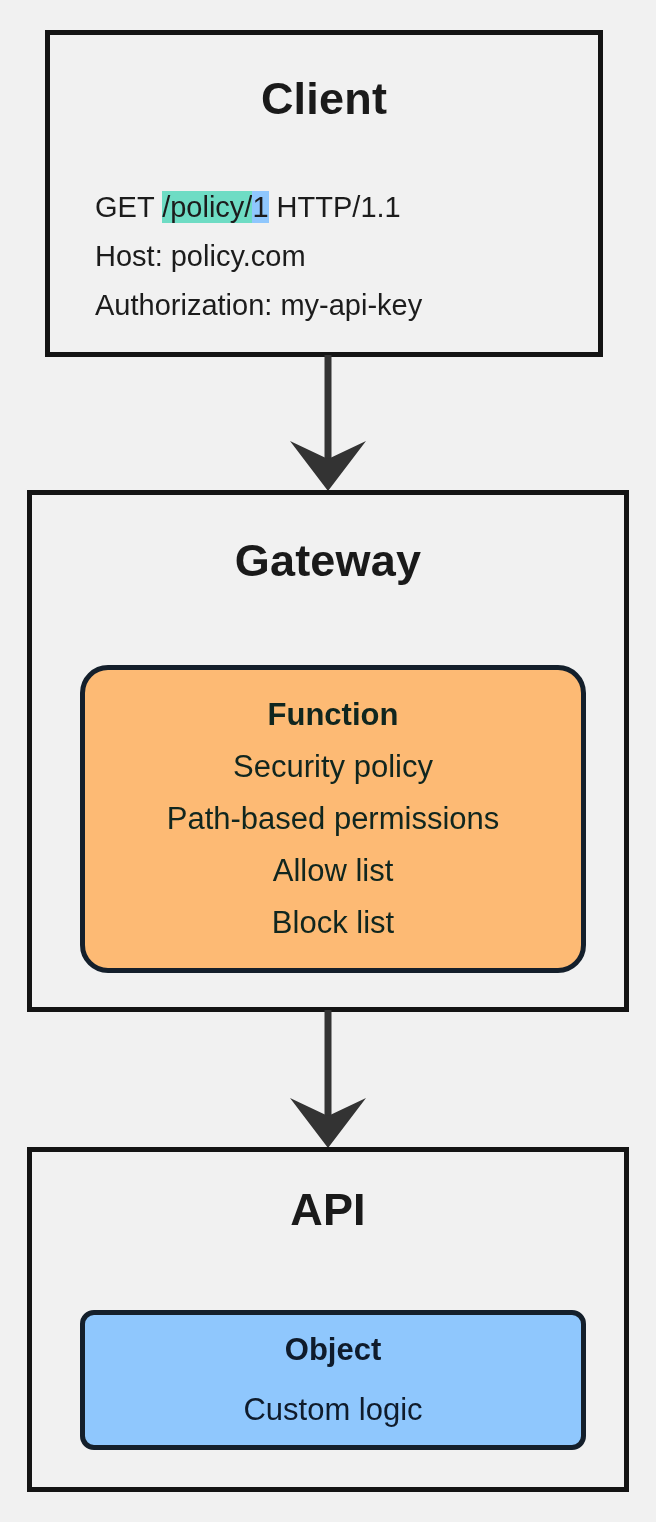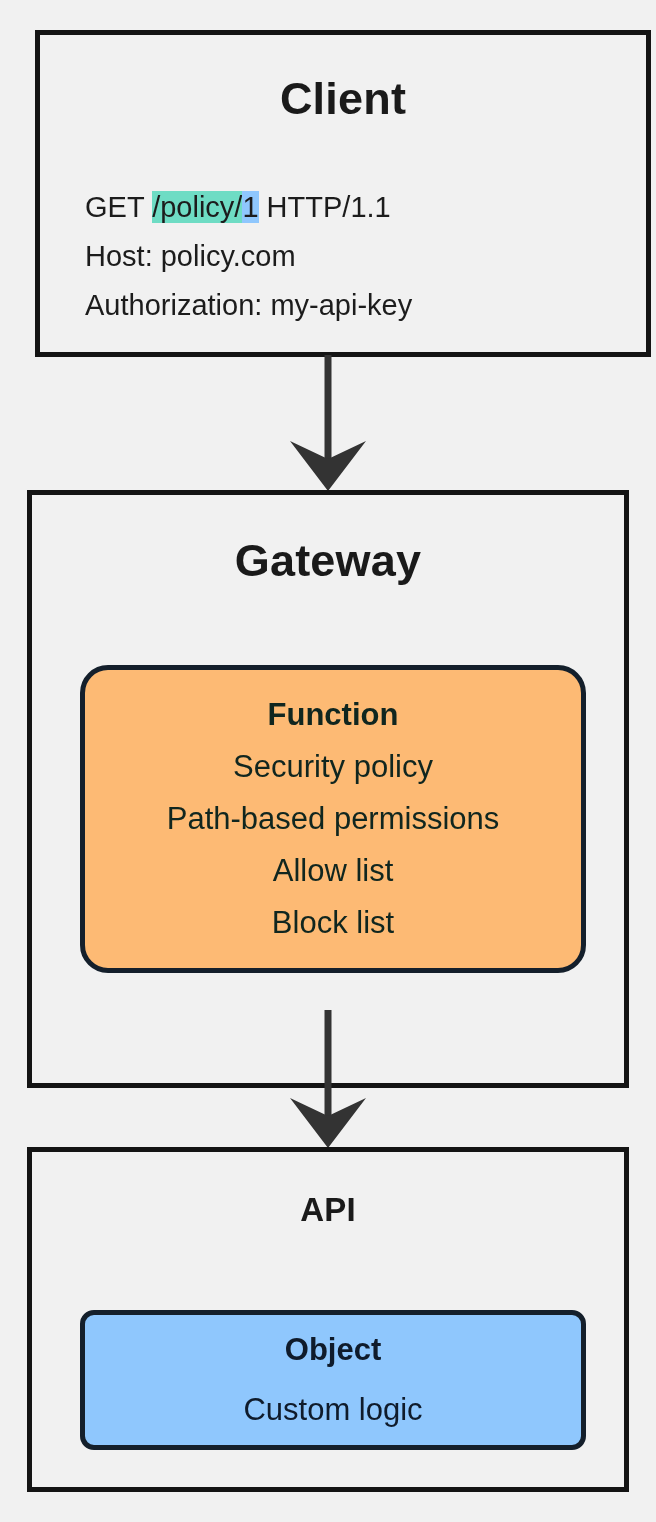--- a/index.html
+++ b/index.html
@@ -35,23 +35,23 @@
     left: 0;
     right: 0;
     text-align: center;
     font-weight: bold;
     color: #1a1a1a;
     letter-spacing: 0.2px;
   }
 
   
   #client-box {
-    left: 35px;
+    left: 45px;
     top: 30px;
-    width: 616px;
+    width: 558px;
     height: 327px;
   }
   #client-box .node-title {
     top: 38px;
     font-size: 45px;
     line-height: 52px;
   }
   .request-lines {
     position: absolute;
     left: 45px;
@@ -71,38 +71,38 @@
   }
   .hl-id {
     background: #8fc7fd;
   }
 
   
   #gateway-box {
     left: 27px;
     top: 490px;
     width: 602px;
-    height: 598px;
+    height: 522px;
   }
   #gateway-box .node-title {
     top: 40px;
     font-size: 45px;
     line-height: 52px;
   }
 
   
   #api-box {
     left: 27px;
     top: 1147px;
     width: 602px;
     height: 345px;
   }
   #api-box .node-title {
     top: 32px;
-    font-size: 33px;
+    font-size: 45px;
     line-height: 52px;
   }
 
   
   .sub-node {
     position: absolute;
     box-sizing: border-box;
     border: 5px solid #141f2b;
     display: flex;
     flex-direction: column;

